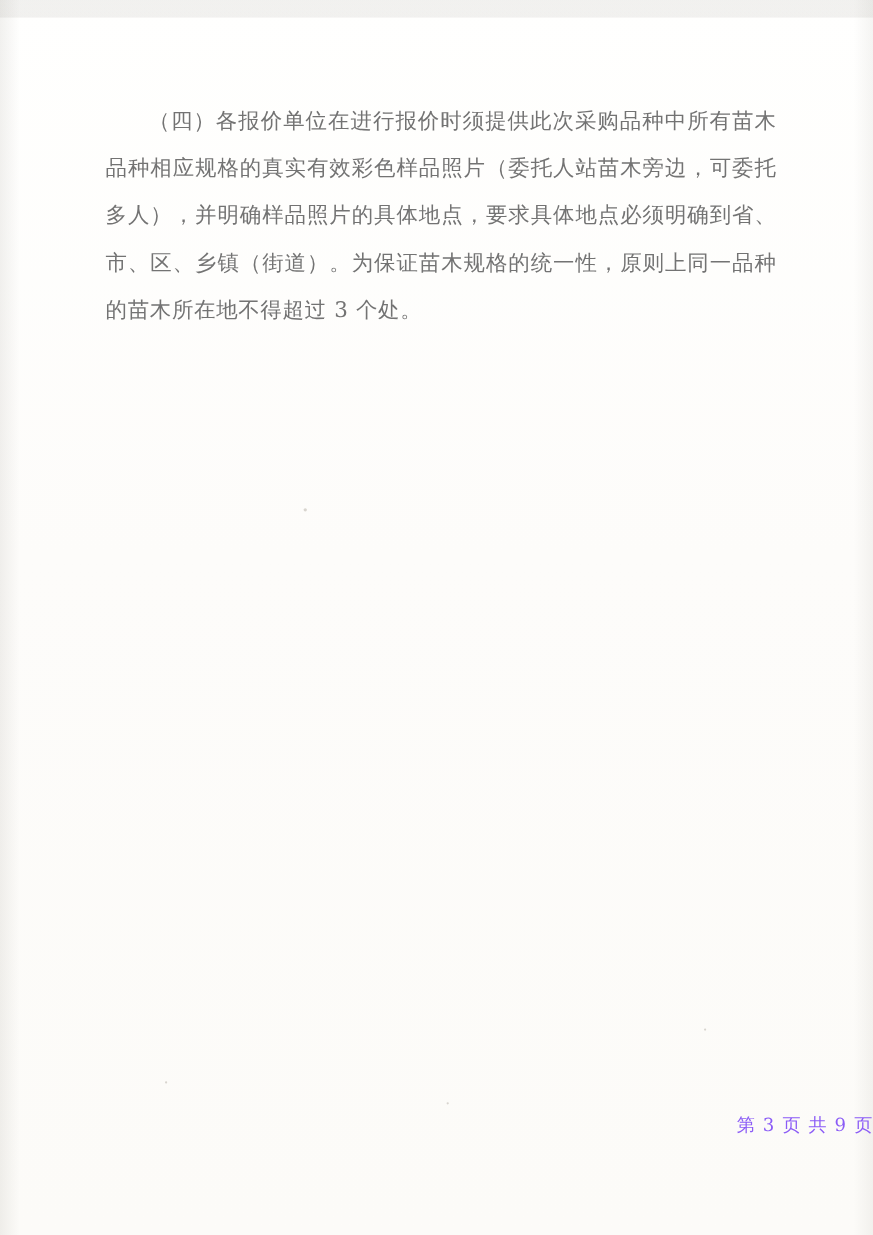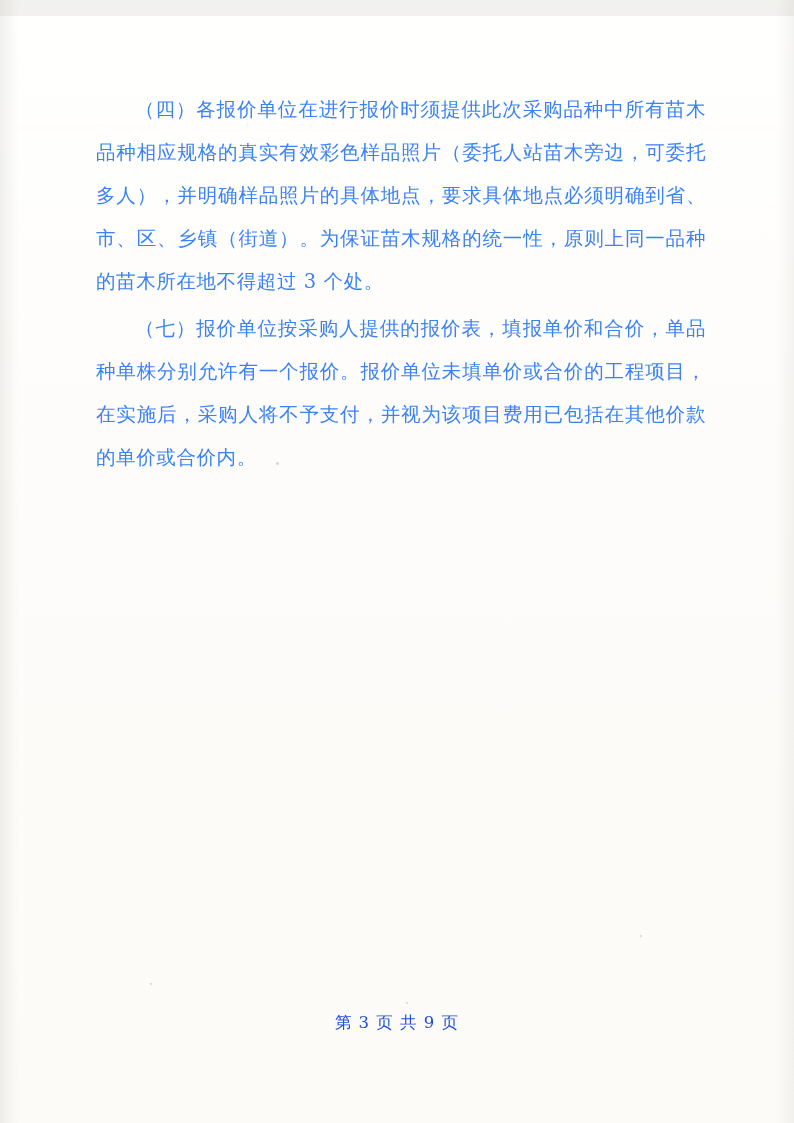--- a/index.html
+++ b/index.html
@@ -25,39 +25,39 @@
   .content {
     position: absolute;
     left: 96px;
     top: 88px;
     width: 610px;
   }
   .para {
     font-family: "DejaVu Serif", "Liberation Serif", serif;
     font-size: 19.5px;
     line-height: 43px;
-    color: #3b82f6;
+    color: #737373;
     text-align: justify;
     text-justify: inter-ideograph;
     text-indent: 2em;
     margin: 0 0 4px 0;
     letter-spacing: 0.6px;
   }
   .b {
     font-weight: bold;
   }
   .footer {
     position: absolute;
     left: 0;
     right: 0;
     top: 1012px;
-    text-align: center;
+    text-align: right;
     font-family: "DejaVu Serif", "Liberation Serif", serif;
     font-size: 16.5px;
-    color: #1d4ed8;
+    color: #8b5cf6;
     letter-spacing: 1px;
   }
   .speck {
     position: absolute;
     background: #b9b4ac;
     border-radius: 50%;
     opacity: .55;
   }
   .edge-shadow {
     position: absolute;
@@ -86,20 +86,19 @@
   <div class="speck" style="left:406px; top:1002px; width:2px; height:2px;"></div>
   <div class="speck" style="left:640px; top:935px; width:2px; height:2px;"></div>
   <div class="speck" style="left:150px; top:983px; width:2px; height:2px;"></div>
 
   <div class="content">
 
     <p class="para"><span>（四）各报价单位在进行报价时须提供此次采购品种中所有苗木品种相应规格的真实有效彩色样品照片（委托人站苗木旁边，可委托多人），并明确样品照片的具体地点，要求具体地点必须明确到省、市、区、乡镇（街道）。为保证苗木规格的统一性，原则上同一品种的苗木所在地不得超过 3 个处。</span></p>
 
 
 
-    <p class="para"><span>（七）报价单位按采购人提供的报价表，填报单价和合价，单品种单株分别允许有一个报价。报价单位未填单价或合价的工程项目，在实施后，采购人将不予支付，并视为该项目费用已包括在其他价款的单价或合价内。</span></p>
 
   </div>
 
   <div class="footer">
     <span>第 3 页 共 9 页</span>
   </div>
 </div>
 
 </body></html>

